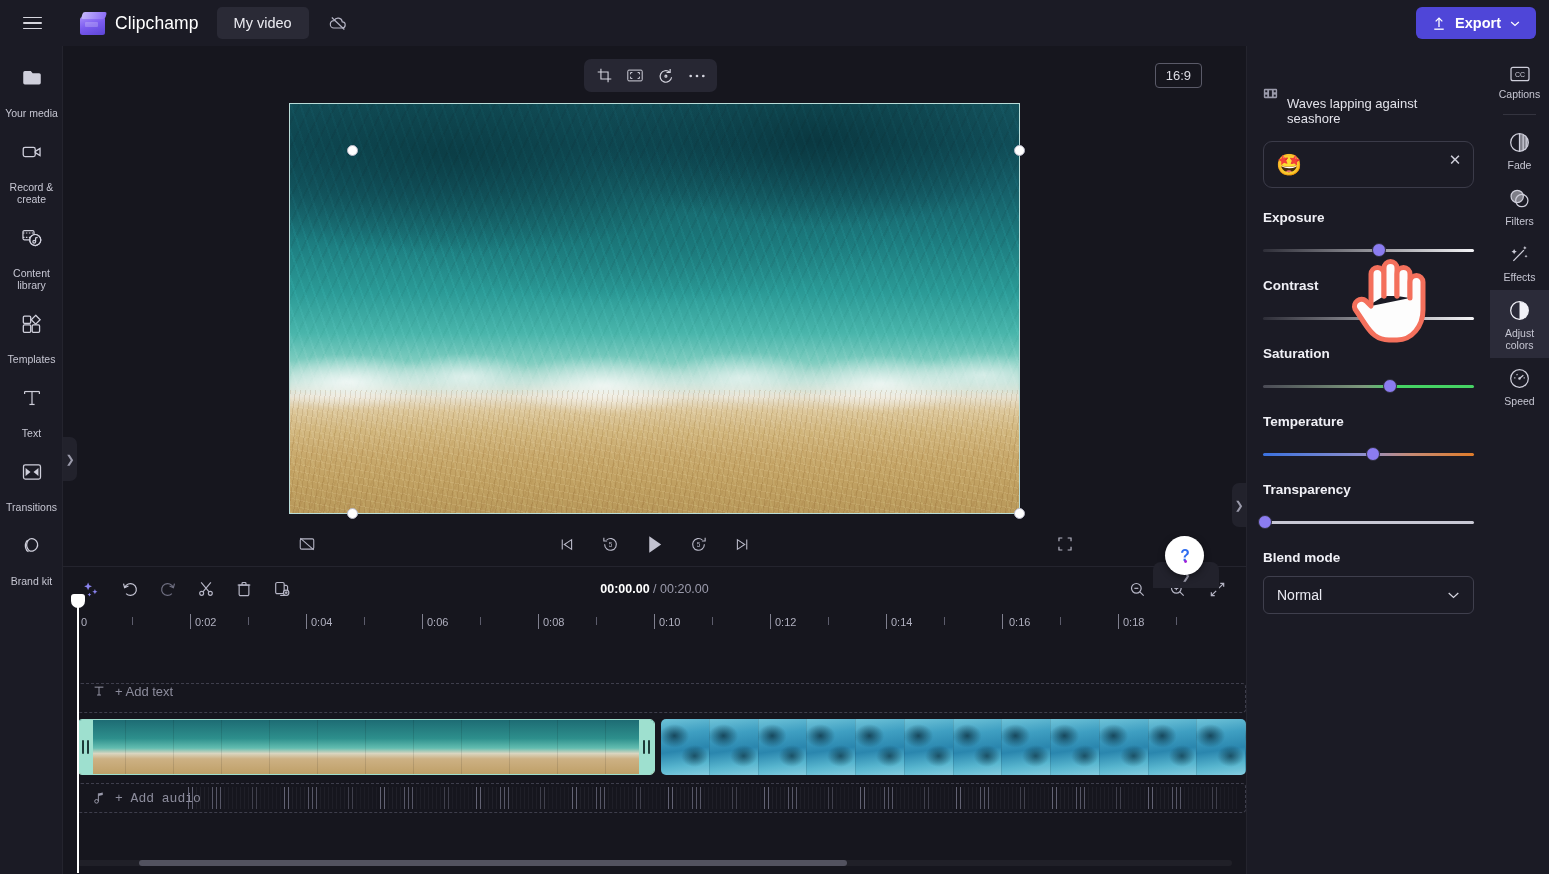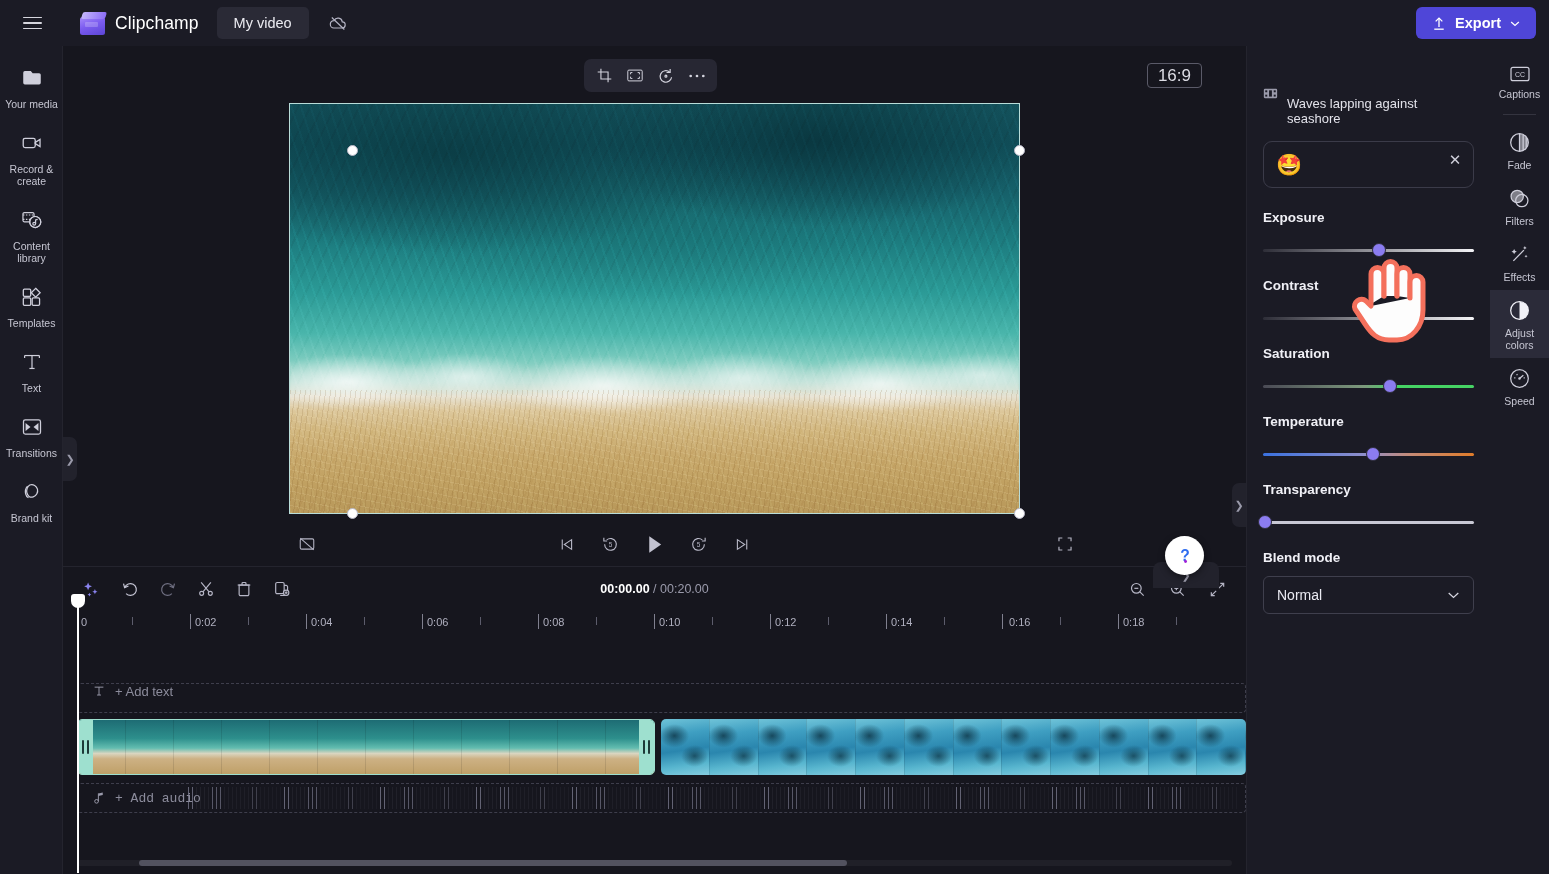--- a/index.html
+++ b/index.html
@@ -60,21 +60,21 @@
   }
 
   
   .leftrail {
     position: absolute; left: 0; top: 46px; width: 63px; height: 828px;
     background: #1b1b25; border-right: 1px solid #24242e;
     padding-top: 12px;
   }
   .rail-item {
     width: 63px; padding: 8px 2px 6px; display: flex; flex-direction: column;
-    align-items: center; gap: 8px; cursor: pointer; margin-bottom: 7px;
+    align-items: center; gap: 17px; cursor: pointer; margin-bottom: 7px;
   }
   .rail-item .lbl {
     font-size: 10.5px; color: #c6c6d2; text-align: center; line-height: 12px;
   }
   .leftpanel-handle {
     position: absolute; left: 63px; top: 437px; width: 14px; height: 44px;
     background: #22222c; border-radius: 0 7px 7px 0;
     display: flex; align-items: center; justify-content: center; cursor: pointer;
     color: #9a9aaa; font-size: 11px; z-index: 6;
   }
@@ -89,21 +89,21 @@
     background: #272733; border-radius: 7px; display: flex; align-items: center;
     padding: 0 6px; gap: 3px; z-index: 5;
   }
   .ft-btn {
     width: 28px; height: 26px; border-radius: 4px; display: flex;
     align-items: center; justify-content: center; cursor: pointer;
   }
   .ratio-badge {
     position: absolute; right: 44px; top: 17px; height: 25px; padding: 0 10px;
     border: 1px solid #5a5a68; border-radius: 4px; display: flex;
-    align-items: center; font-size: 17px; color: #dcdce4; cursor: pointer;
+    align-items: center; font-size: 13px; color: #dcdce4; cursor: pointer;
   }
   .video-frame {
     position: absolute; left: 226px; top: 57px; width: 731px; height: 411px;
     border: 1.6px solid #b9ddd9; overflow: hidden;
   }
   
   .vf-water {
     position: absolute; inset: 0;
     background:
       radial-gradient(ellipse 60% 35% at 22% 12%, rgba(10,58,66,.85), transparent 70%),

